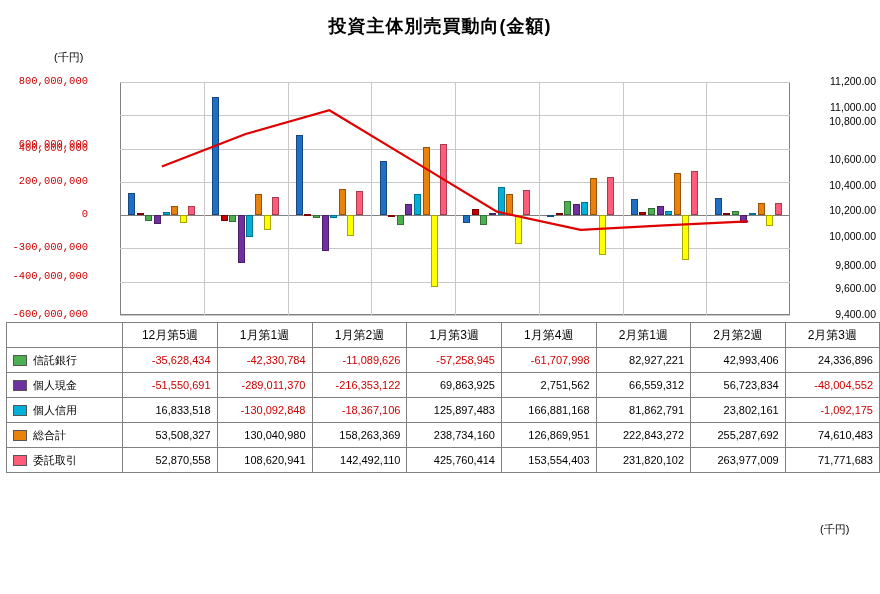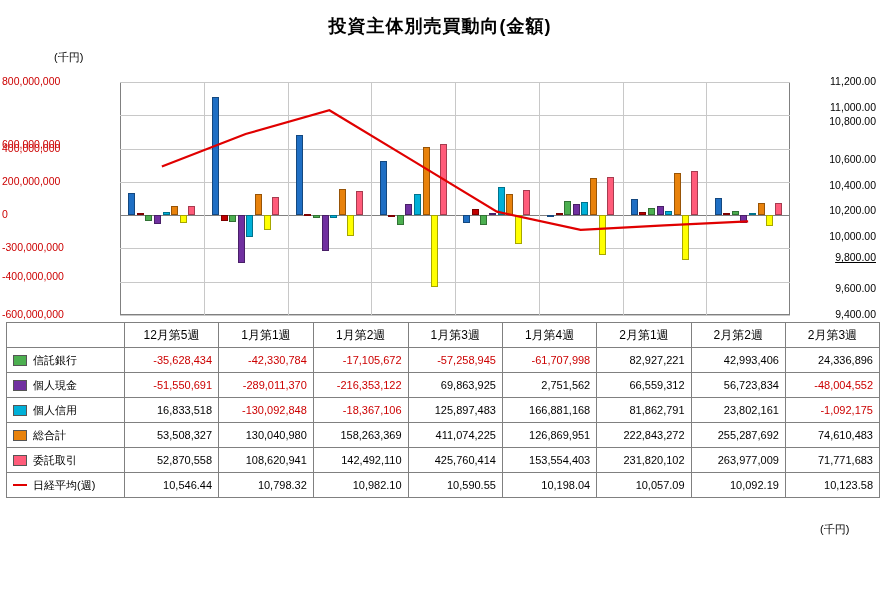--- a/index.html
+++ b/index.html
@@ -11,21 +11,21 @@
   .unit-left{position:absolute;left:54px;top:50px;font-size:11px;}
   .unit-right{position:absolute;left:820px;top:522px;font-size:11px;}
 
   
   .plot-wrap{position:absolute;left:120px;top:82px;width:670px;height:233px;}
   .plot-bg{position:absolute;inset:0;background:#fff;border:1px solid #808080;box-sizing:border-box;}
   .gridline{position:absolute;left:0;width:100%;height:1px;background:#c8c8c8;}
   .zeroline{position:absolute;left:0;width:100%;height:1px;background:#808080;}
   .vline{position:absolute;top:0;height:100%;width:1px;background:#c8c8c8;}
 
-  .ylab{position:absolute;right:792px;width:86px;font-size:10.5px;color:#cc0000;white-space:nowrap;}
+  .ylab{position:absolute;right:792px;width:86px;text-align:right;font-size:10.5px;color:#cc0000;white-space:nowrap;font-family:Liberation Mono, monospace;}
   .yrlab{position:absolute;left:796px;width:80px;text-align:right;font-size:10.5px;color:#000;white-space:nowrap;}
 
   .bar{position:absolute;bottom:0;}
   .grp{position:absolute;top:0;height:100%;}
 
   svg.line{position:absolute;left:0;top:0;overflow:visible;}
 
   
   table.tbl{position:absolute;left:6px;top:322px;border-collapse:collapse;font-size:11px;}
   table.tbl td{border:1px solid #808080;height:24px;padding:0 6px;white-space:nowrap;}
@@ -162,21 +162,21 @@
       <div class="ylab" style="top: 308px;">-600,000,000</div>
     </div>
   <div id="yrlabels">
       <div class="yrlab" style="top: 75px;">11,200.00</div>
       <div class="yrlab" style="top: 100.889px;">11,000.00</div>
       <div class="yrlab" style="top: 115px;">10,800.00</div>
       <div class="yrlab" style="top: 152.667px;">10,600.00</div>
       <div class="yrlab" style="top: 178.556px;">10,400.00</div>
       <div class="yrlab" style="top: 204.444px;">10,200.00</div>
       <div class="yrlab" style="top: 230.333px;">10,000.00</div>
-      <div class="yrlab" style="top: 251px; text-decoration: underline;">9,800.00</div>
+      <div class="yrlab" style="top: 259px;">9,800.00</div>
       <div class="yrlab" style="top: 282.111px;">9,600.00</div>
       <div class="yrlab" style="top: 308px;">9,400.00</div>
     </div>
 
   <table class="tbl" id="tbl">
       <tbody>
         <tr class="hdr">
           <td class="hdrrow-blank" style="width:108px;border:1px solid #808080;"></td>
           <td style="width:84px">12月第5週</td>
           <td style="width:84px">1月第1週</td>
@@ -184,21 +184,21 @@
           <td style="width:84px">1月第3週</td>
           <td style="width:84px">1月第4週</td>
           <td style="width:84px">2月第1週</td>
           <td style="width:84px">2月第2週</td>
           <td style="width:84px">2月第3週</td>
         </tr>
         <tr>
           <td class="lblcell"><span class="sw" style="background:#4caf50"></span><span class="tx">信託銀行</span></td>
           <td class="num neg">-35,628,434</td>
           <td class="num neg">-42,330,784</td>
-          <td class="num neg">-17,105,672</td>
+          <td class="num neg">-11,089,626</td>
           <td class="num neg">-57,258,945</td>
           <td class="num neg">-61,707,998</td>
           <td class="num">82,927,221</td>
           <td class="num">42,993,406</td>
           <td class="num">24,336,896</td>
         </tr>
         <tr>
           <td class="lblcell"><span class="sw" style="background:#7030a0"></span><span class="tx">個人現金</span></td>
           <td class="num neg">-51,550,691</td>
           <td class="num neg">-289,011,370</td>
@@ -218,43 +218,32 @@
           <td class="num">166,881,168</td>
           <td class="num">81,862,791</td>
           <td class="num">23,802,161</td>
           <td class="num neg">-1,092,175</td>
         </tr>
         <tr>
           <td class="lblcell"><span class="sw" style="background:#e8820c"></span><span class="tx">総合計</span></td>
           <td class="num">53,508,327</td>
           <td class="num">130,040,980</td>
           <td class="num">158,263,369</td>
-          <td class="num">411,074,225</td>
+          <td class="num">238,734,160</td>
           <td class="num">126,869,951</td>
           <td class="num">222,843,272</td>
           <td class="num">255,287,692</td>
           <td class="num">74,610,483</td>
         </tr>
         <tr>
           <td class="lblcell"><span class="sw" style="background:#ff5c7a"></span><span class="tx">委託取引</span></td>
           <td class="num">52,870,558</td>
           <td class="num">108,620,941</td>
           <td class="num">142,492,110</td>
           <td class="num">425,760,414</td>
           <td class="num">153,554,403</td>
           <td class="num">231,820,102</td>
           <td class="num">263,977,009</td>
           <td class="num">71,771,683</td>
         </tr>
-        <tr>
-          <td class="lblcell"><span class="lnsw"></span><span class="tx">日経平均(週)</span></td>
-          <td class="num">10,546.44</td>
-          <td class="num">10,798.32</td>
-          <td class="num">10,982.10</td>
-          <td class="num">10,590.55</td>
-          <td class="num">10,198.04</td>
-          <td class="num">10,057.09</td>
-          <td class="num">10,092.19</td>
-          <td class="num">10,123.58</td>
-        </tr>
       </tbody>
     </table>
 </div>
 
 </body></html>

